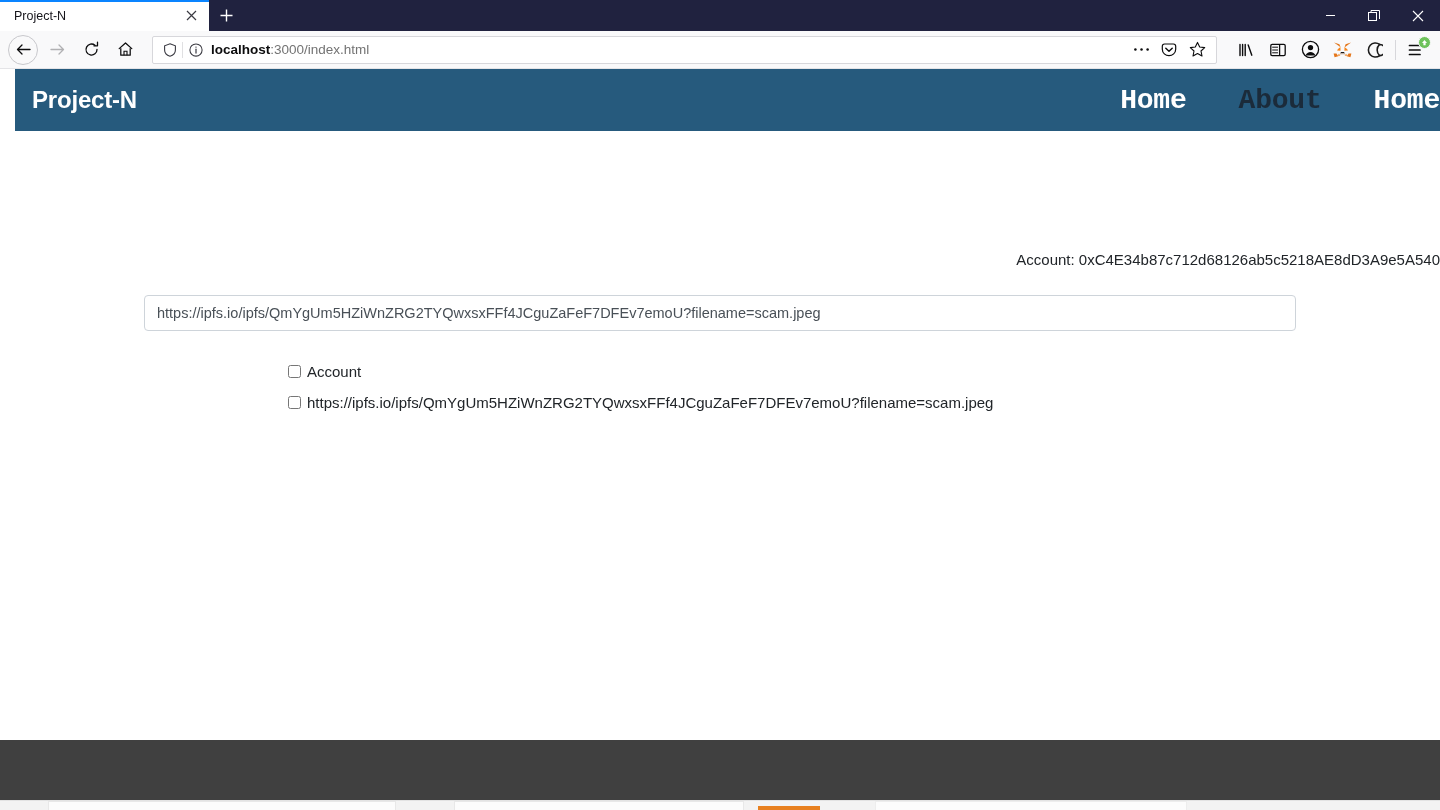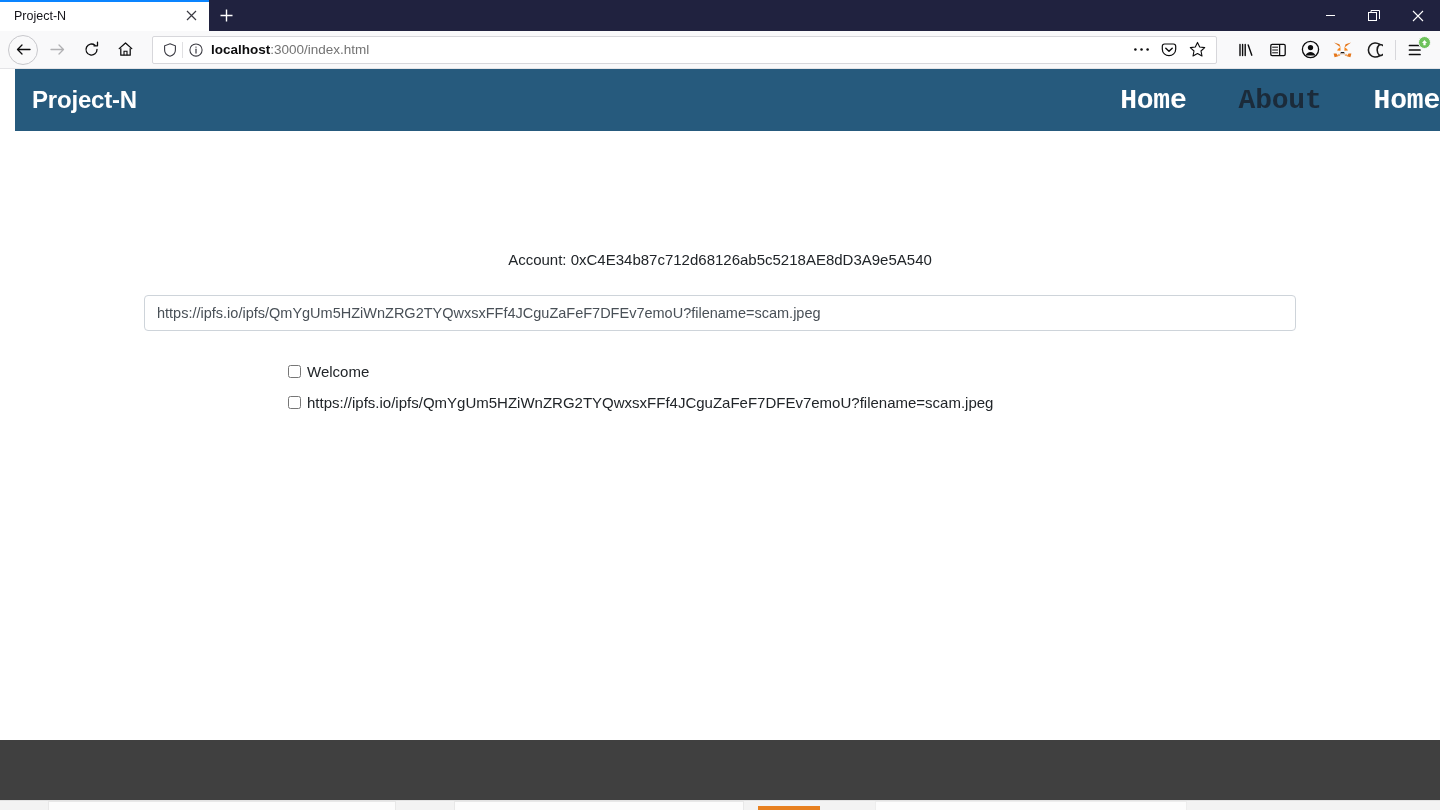--- a/index.html
+++ b/index.html
@@ -111,21 +111,21 @@
   .navlink {
     font-size:28px; font-weight:800; color:#ffffff;
     padding: 0 26px; white-space:nowrap; letter-spacing:-0.2px;font-family:Liberation Mono, monospace;
   }
   .navlink.visited { color:#1b2b3a; }
   .navlink.last { padding-right: 0; }
 
   .content { padding-top: 62px; }
 
   .account {
-    text-align:center; font-size:15px; color:#212529;
+    text-align:right; font-size:15px; color:#212529;
     margin-top: 120px;
   }
 
   .urlinput-wrap { padding: 0 144px; margin-top: 27px; }
   .urlinput {
     width: 100%; height: 36px;
     border:1px solid #ced4da; border-radius:4px;
     padding: 0 12px;
     font-family:"Liberation Sans", sans-serif;
     font-size:14.5px; color:#495057;
@@ -323,21 +323,21 @@
 
       <div class="account">Account: 0xC4E34b87c712d68126ab5c5218AE8dD3A9e5A540</div>
 
       <div class="urlinput-wrap">
         <input class="urlinput" type="text" value="https://ipfs.io/ipfs/QmYgUm5HZiWnZRG2TYQwxsxFFf4JCguZaFeF7DFEv7emoU?filename=scam.jpeg" style="">
       </div>
 
       <div class="checklist">
         <div class="check-row">
           <input type="checkbox" style="">
-          <span class="check-label">Welcome</span>
+          <span class="check-label">Account</span>
         </div>
         <div class="check-row">
           <input type="checkbox" style="">
           <span class="check-label">https://ipfs.io/ipfs/QmYgUm5HZiWnZRG2TYQwxsxFFf4JCguZaFeF7DFEv7emoU?filename=scam.jpeg</span>
         </div>
       </div>
 
     </div>
 
   </div>

